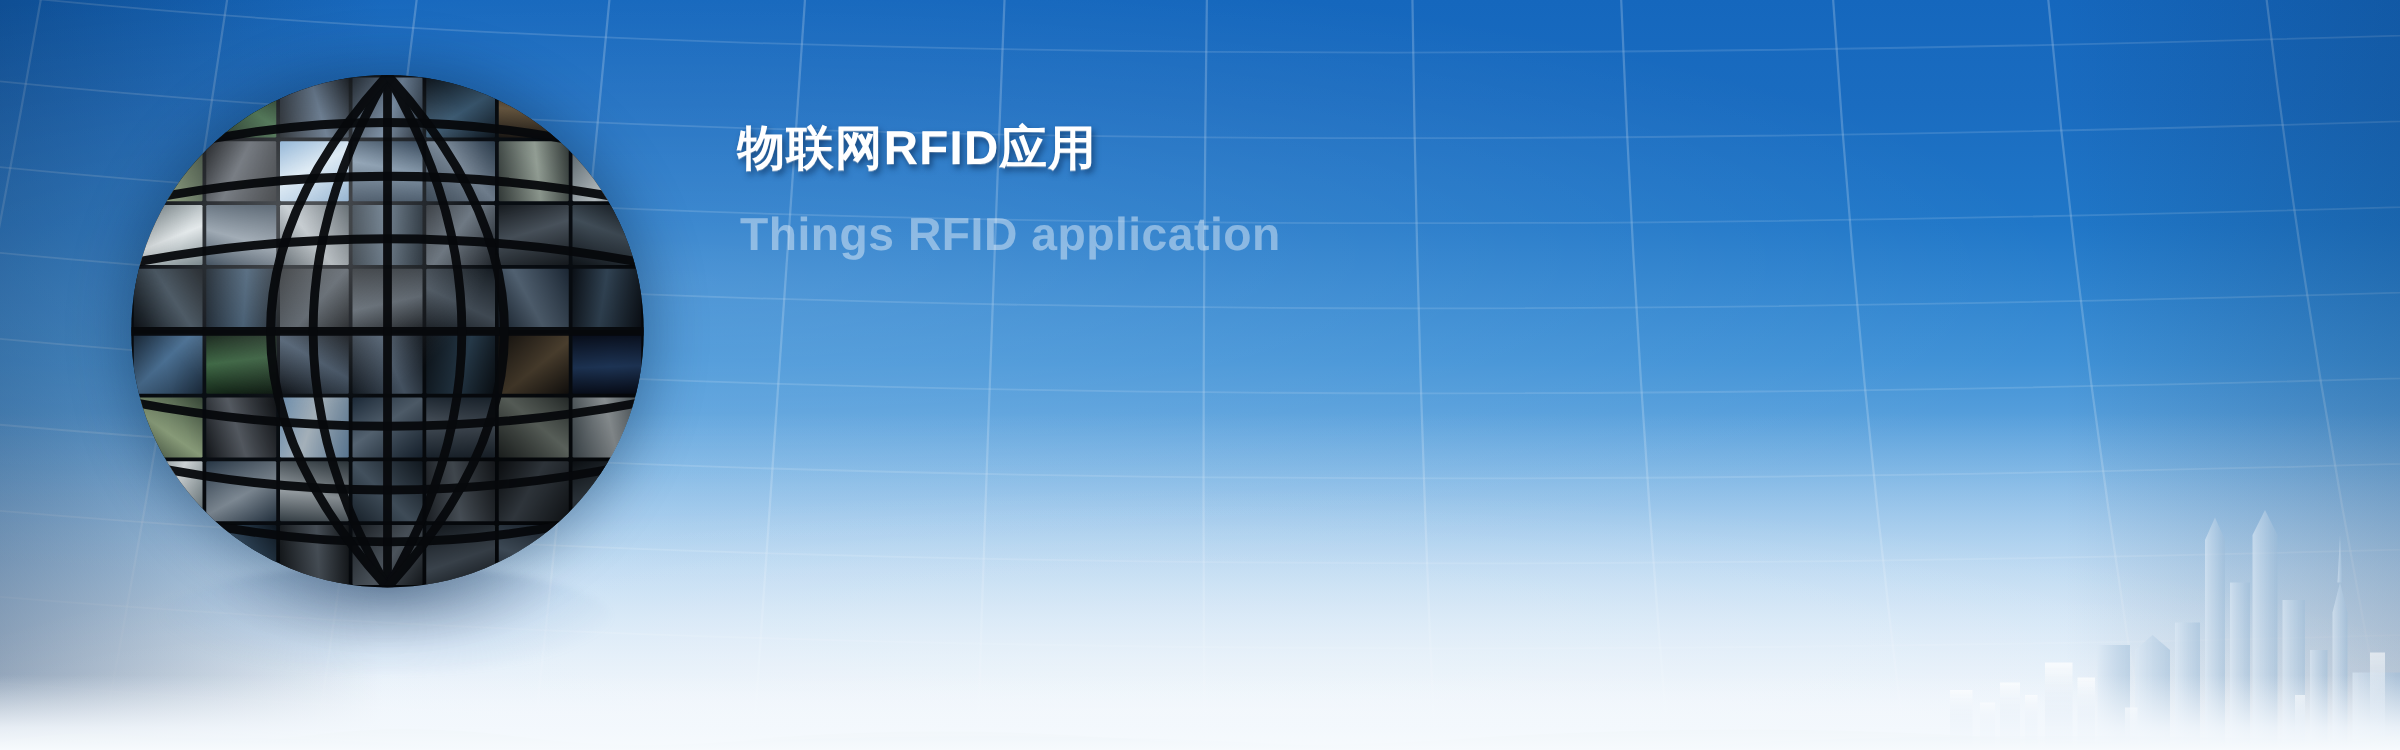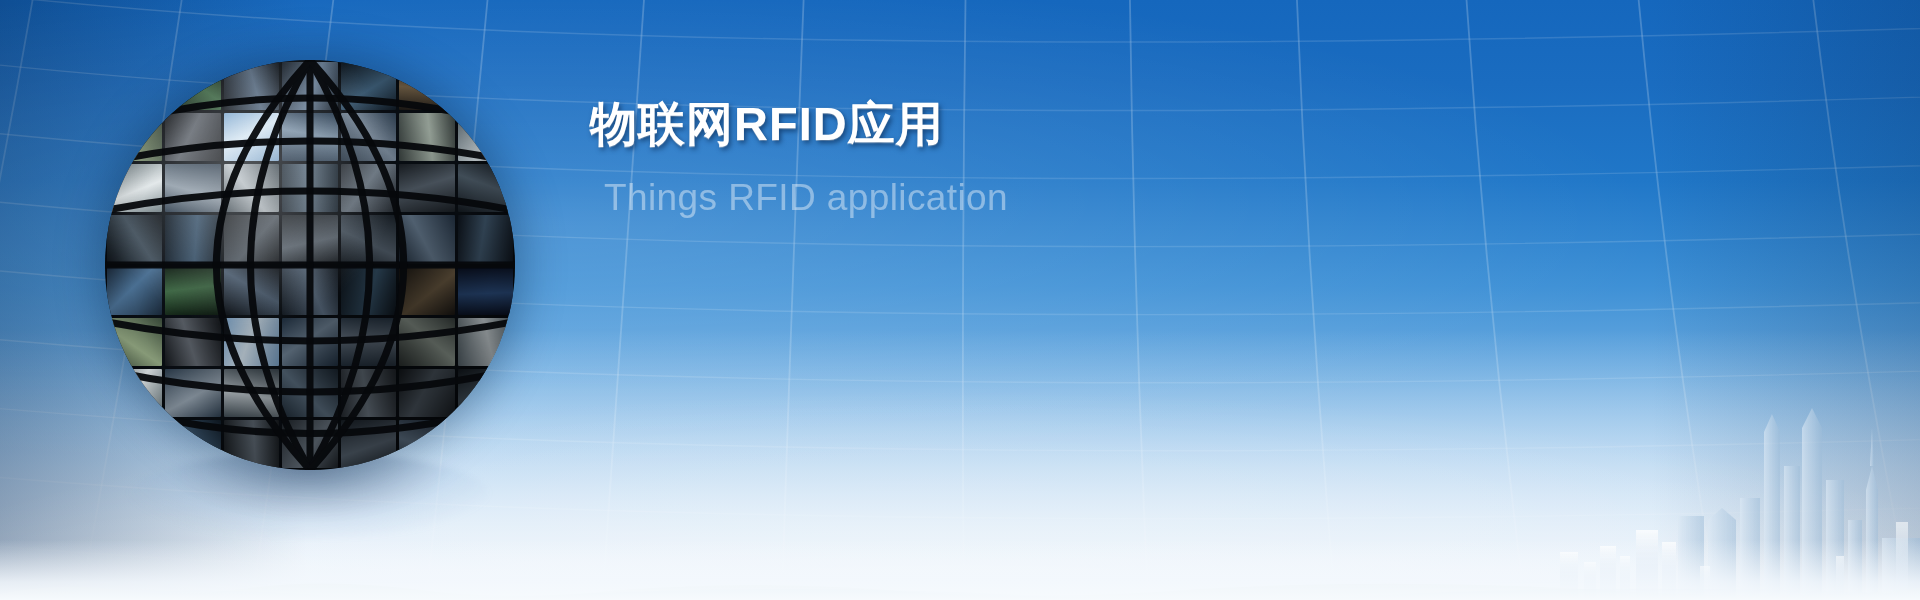--- a/index.html
+++ b/index.html
@@ -49,32 +49,32 @@
   .globe-lat, .globe-lon{position:absolute;inset:0;border-radius:50%;pointer-events:none;}
   .globe-reflection{
     position:absolute;left:24px;top:392px;width:360px;height:86px;
     border-radius:50%;
     background:radial-gradient(ellipse at 50% 20%, rgba(40,70,110,.40) 0%, rgba(120,160,205,.12) 55%, rgba(255,255,255,0) 78%);
     filter:blur(3px);
   }
   
   .copy{position:absolute;left:590px;top:98px;width:1200px;}
   .t-title{
-    font-size:47px;font-weight:700;color:#ffffff;letter-spacing:1px;line-height:1.12;
+    font-size:38px;font-weight:700;color:#ffffff;letter-spacing:1px;line-height:1.12;
     text-shadow:2px 3px 5px rgba(8,40,82,.65), 0 1px 0 rgba(255,255,255,.5);
     margin:0;white-space:nowrap;
   }
   .t-sub-cn{
     margin:14px 0 0 4px;font-size:32px;color:#ffffff;letter-spacing:3px;white-space:nowrap;
     font-family:"DejaVu Serif", serif;font-style:italic;font-weight:600;
     text-shadow:2px 3px 5px rgba(10,45,90,.60);
   }
   .t-en-1{
-    margin:28px 0 0 14px;font-size:37px;line-height:1.05;white-space:nowrap;
-    color:rgba(255,255,255,.42);font-weight:400;letter-spacing:.4px;
+    margin:28px 0 0 2px;font-size:37px;line-height:1.05;white-space:nowrap;
+    color:rgba(255,255,255,.42);font-weight:700;letter-spacing:.4px;
   }
   .t-en-2{
     margin:12px 0 0 3px;font-size:25px;white-space:nowrap;
     font-family:"Liberation Serif", serif;
     color:rgba(255,255,255,.50);letter-spacing:.2px;
   }
   
   .skyline{position:absolute;right:0;bottom:0;width:520px;height:230px;opacity:.85;pointer-events:none;}
   .skyline svg{width:100%;height:100%;display:block;}
   .treeline{position:absolute;left:0;right:0;bottom:0;height:40px;pointer-events:none;}

